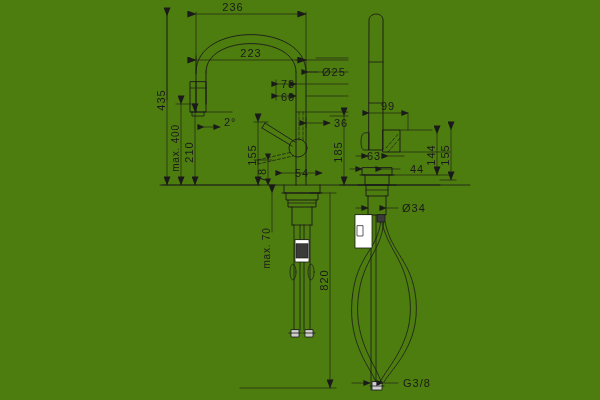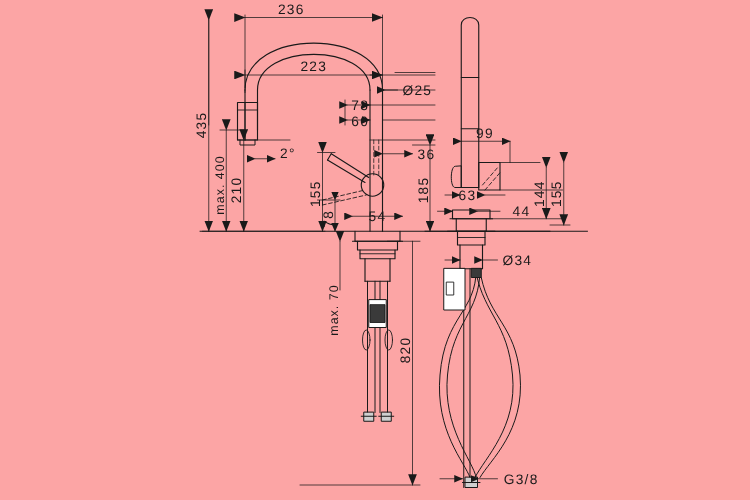--- a/index.html
+++ b/index.html
@@ -1,18 +1,18 @@
 <!DOCTYPE html>
 <html><head>
 <meta charset="utf-8">
 <style>
   html,body{margin:0;padding:0;background:#ffffff;}
   #stage{
     position:relative;width:600px;height:400px;overflow:hidden;
-    background:#fca5a5;
+    background:#4d7c0f;
     font-family:"Liberation Sans", sans-serif;
   }
   #stage svg{display:block;}
   .dimtxt{
     font-family:"Liberation Sans", sans-serif;
     font-size:11px;
     fill:#1a1a1a;
     letter-spacing:1px;
   }
   .dimtxt.small{font-size:10px;letter-spacing:0.8px;}

